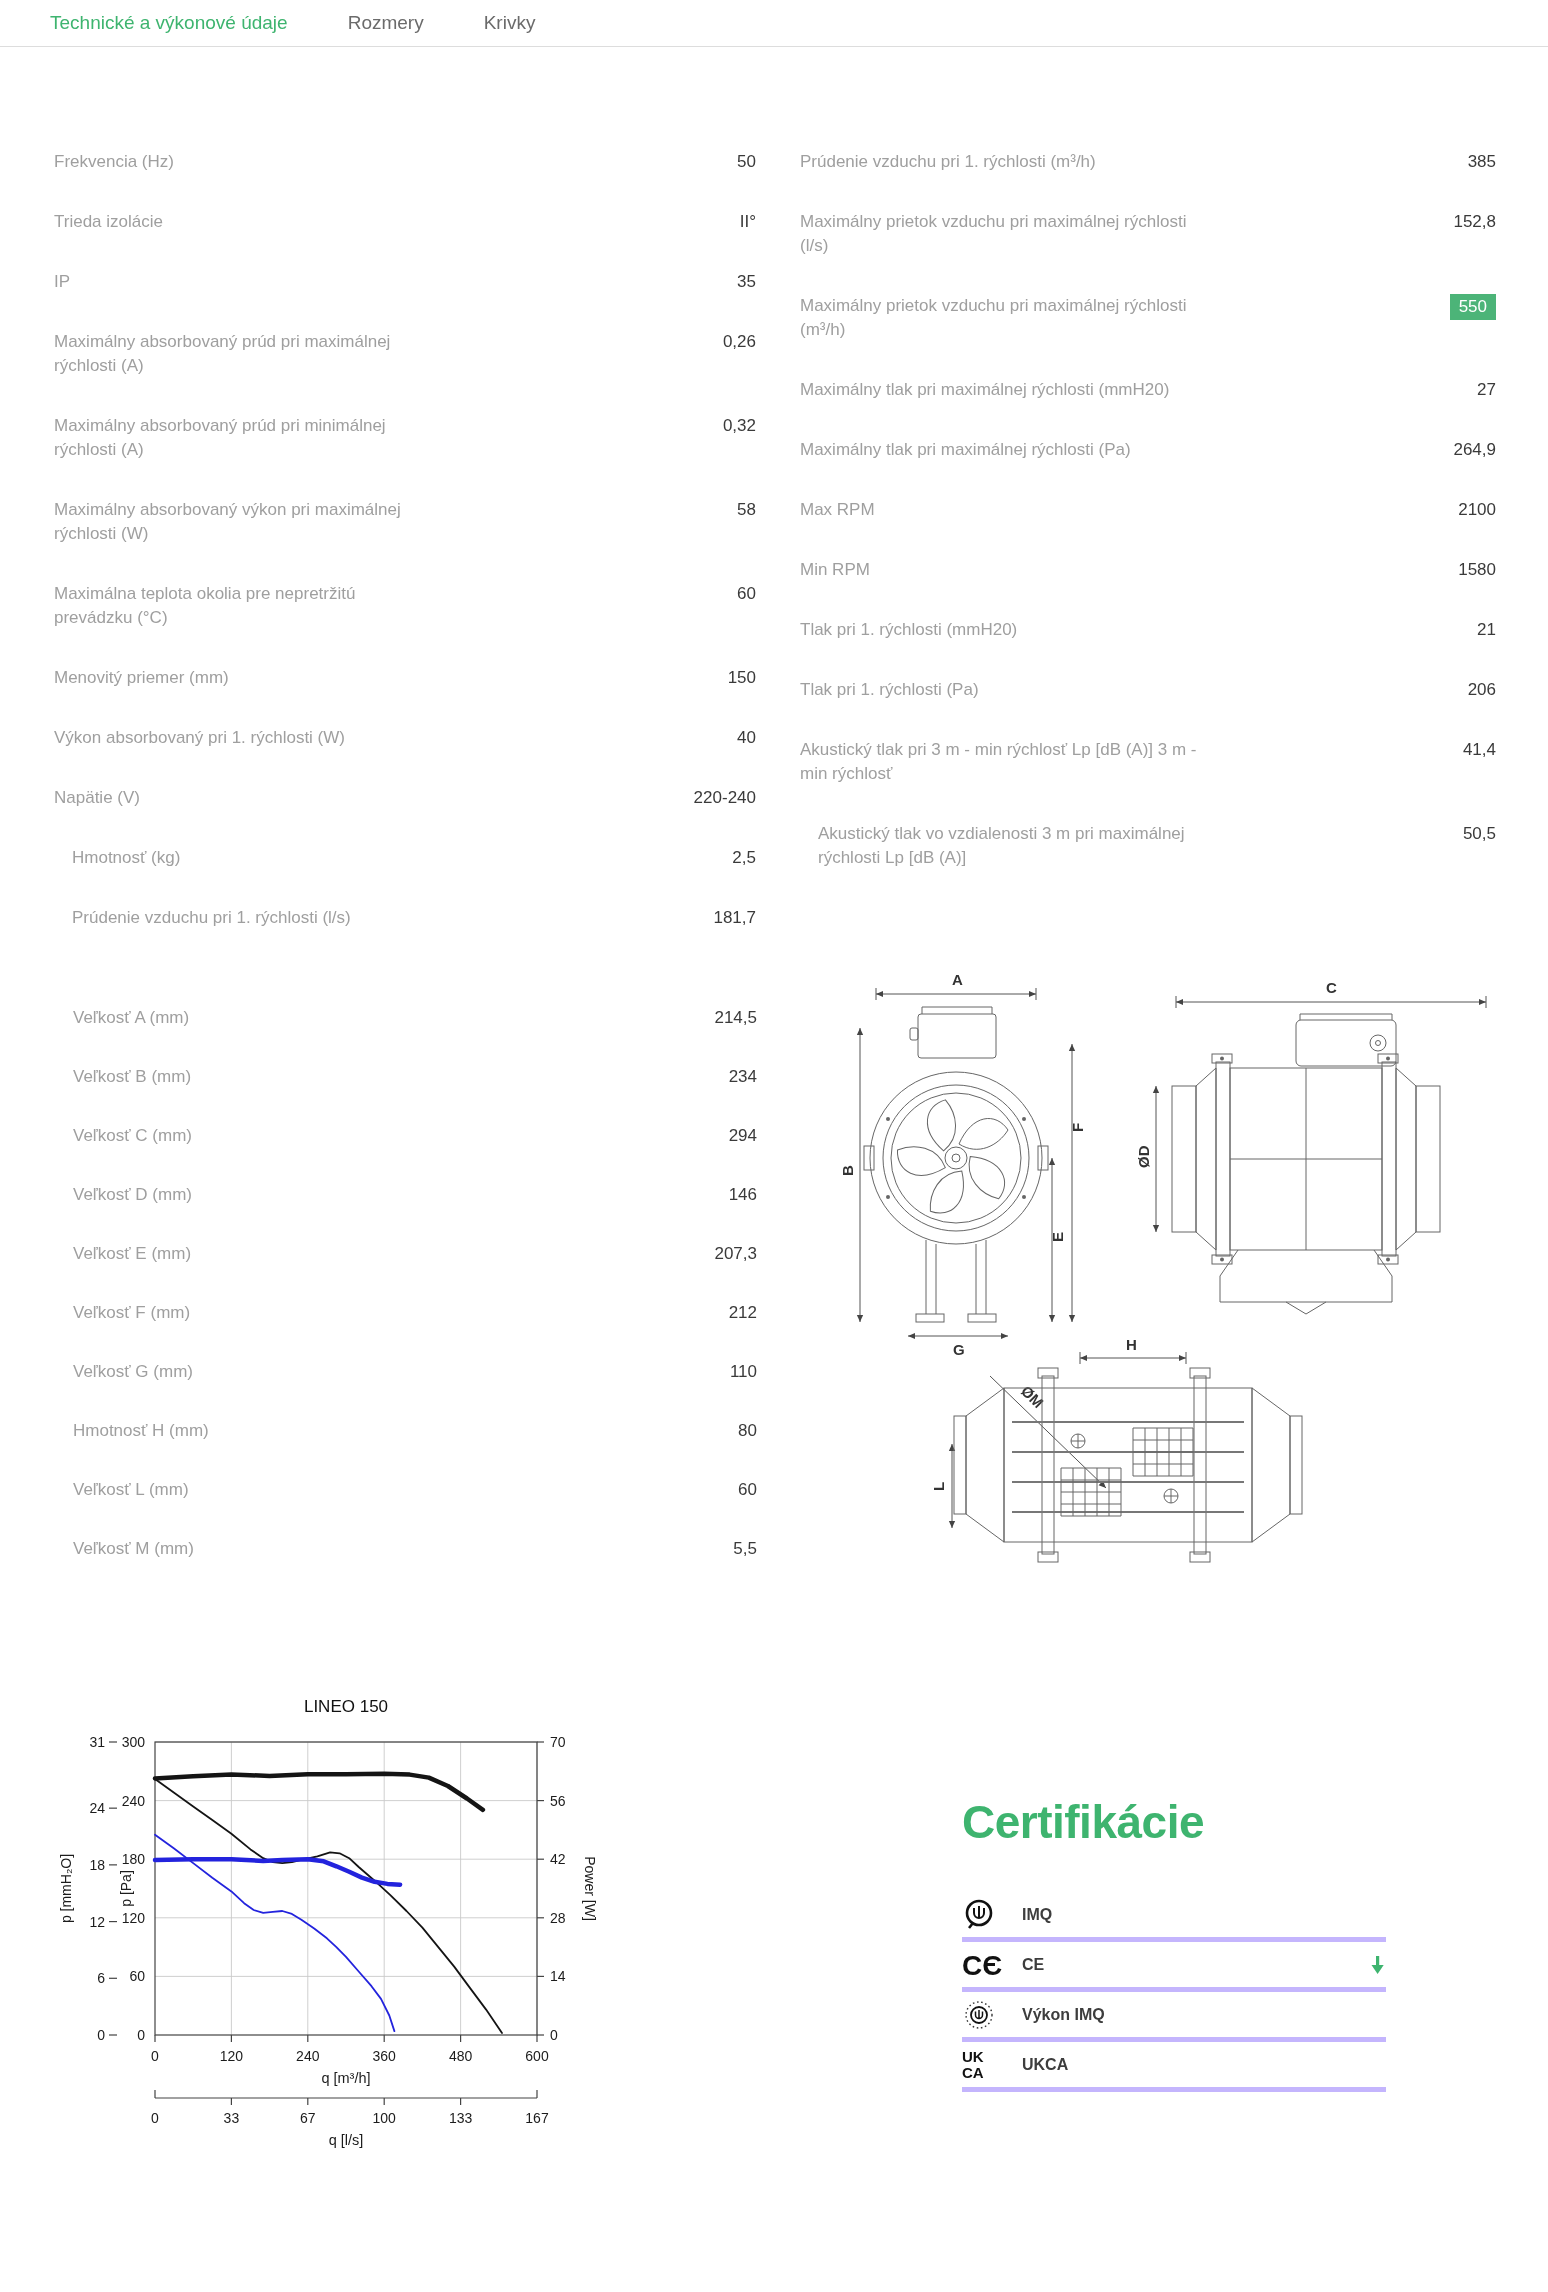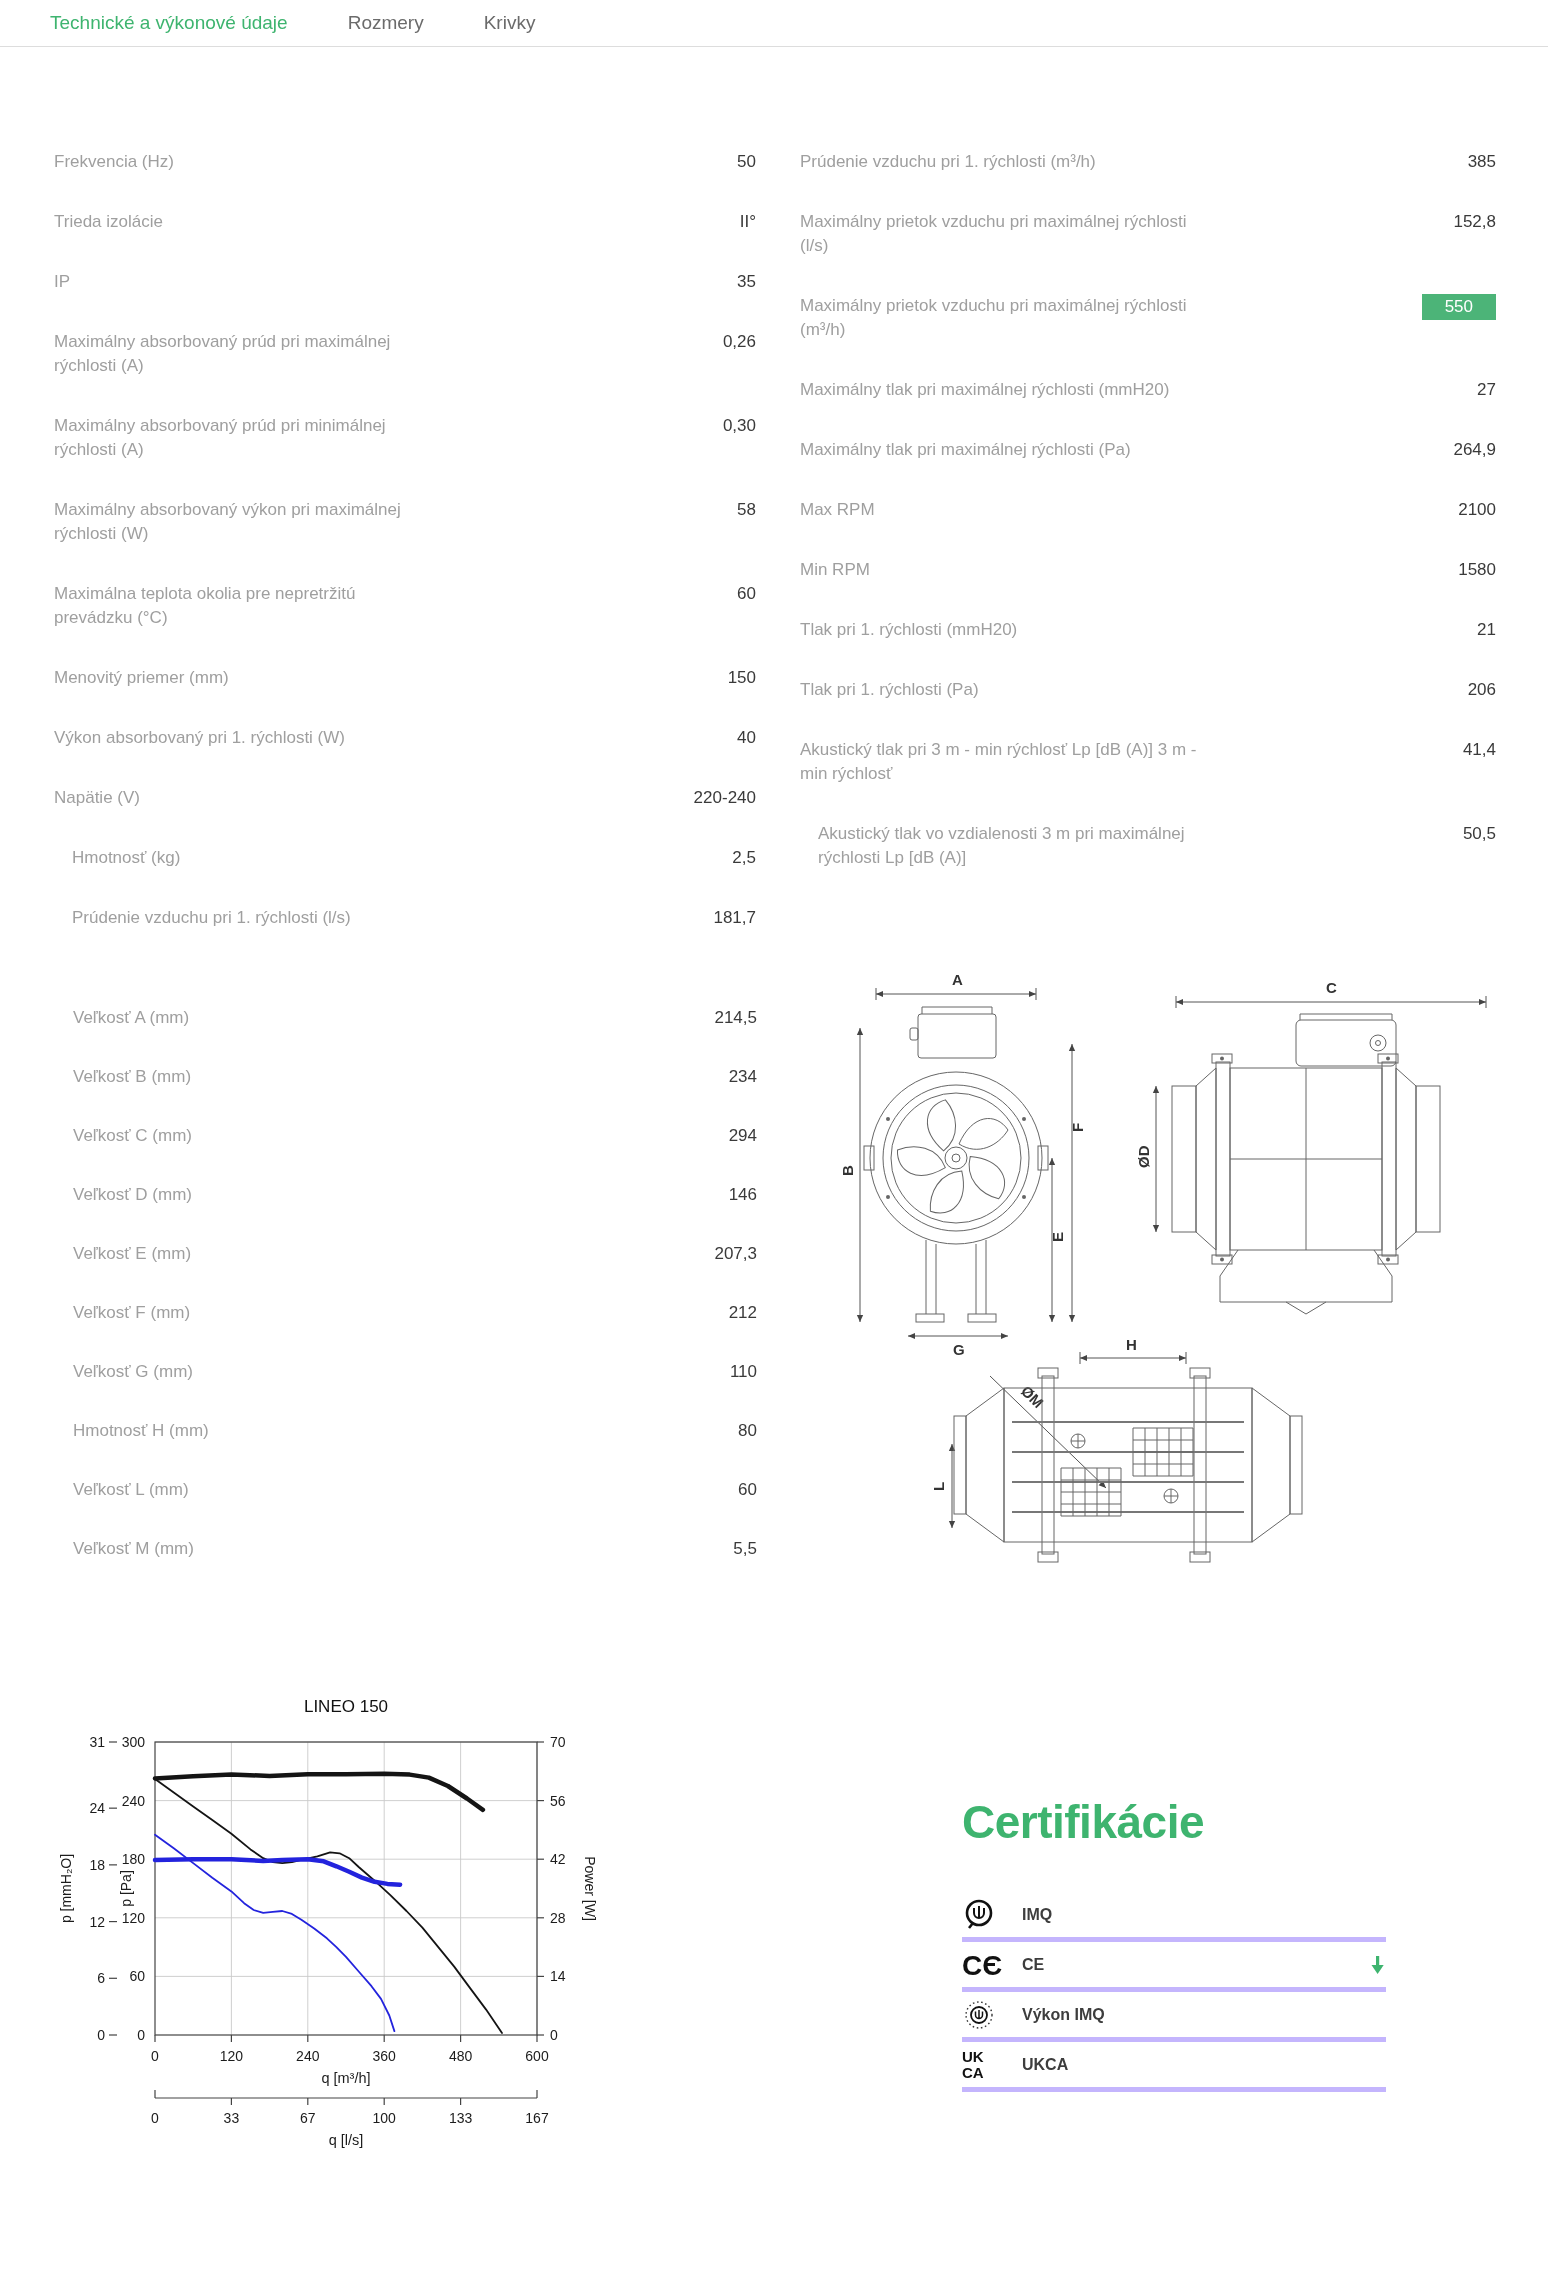--- a/index.html
+++ b/index.html
@@ -25,21 +25,21 @@
   .col{position:absolute;top:150px}
   .col-left{left:54px;width:702px}
   .col-right{left:800px;width:696px}
   .srow{display:flex;justify-content:space-between;align-items:flex-start;margin-bottom:36px}
   .srow .lbl{color:var(--lbl);font-size:17px;line-height:24px}
   .col-left .lbl{max-width:382px}
   .col-right .lbl{max-width:406px}
   .srow .val{color:var(--val);font-size:17px;line-height:24px;white-space:nowrap;text-align:right;padding-left:12px}
   .srow.indent{padding-left:18px}
   .srow.gap{margin-top:17px}
-  .val.hl{background:var(--badge);color:#fff;padding:1px 23px}
+  .val.hl{background:var(--badge);color:#fff;padding:1px 9px}
 
   .dims{position:absolute;left:55px;top:1006px;width:702px}
   .dims .srow{margin-bottom:35px;padding-left:18px}
 
   
   .dwg{position:absolute}
   #drawing1{left:838px;top:970px}
   #drawing2{left:928px;top:1336px}
   .ln{stroke:var(--line);stroke-width:1;fill:none}
   .ln2{stroke:#777;stroke-width:2;fill:none}
@@ -82,21 +82,21 @@
       <div class="srow">
       <span class="lbl">IP</span>
       <span class="val">35</span>
     </div>
       <div class="srow">
       <span class="lbl">Maximálny absorbovaný prúd pri maximálnej rýchlosti (A)</span>
       <span class="val">0,26</span>
     </div>
       <div class="srow">
       <span class="lbl">Maximálny absorbovaný prúd pri minimálnej rýchlosti (A)</span>
-      <span class="val">0,30</span>
+      <span class="val">0,32</span>
     </div>
       <div class="srow">
       <span class="lbl">Maximálny absorbovaný výkon pri maximálnej rýchlosti (W)</span>
       <span class="val">58</span>
     </div>
       <div class="srow">
       <span class="lbl">Maximálna teplota okolia pre nepretržitú prevádzku (°C)</span>
       <span class="val">60</span>
     </div>
       <div class="srow">

